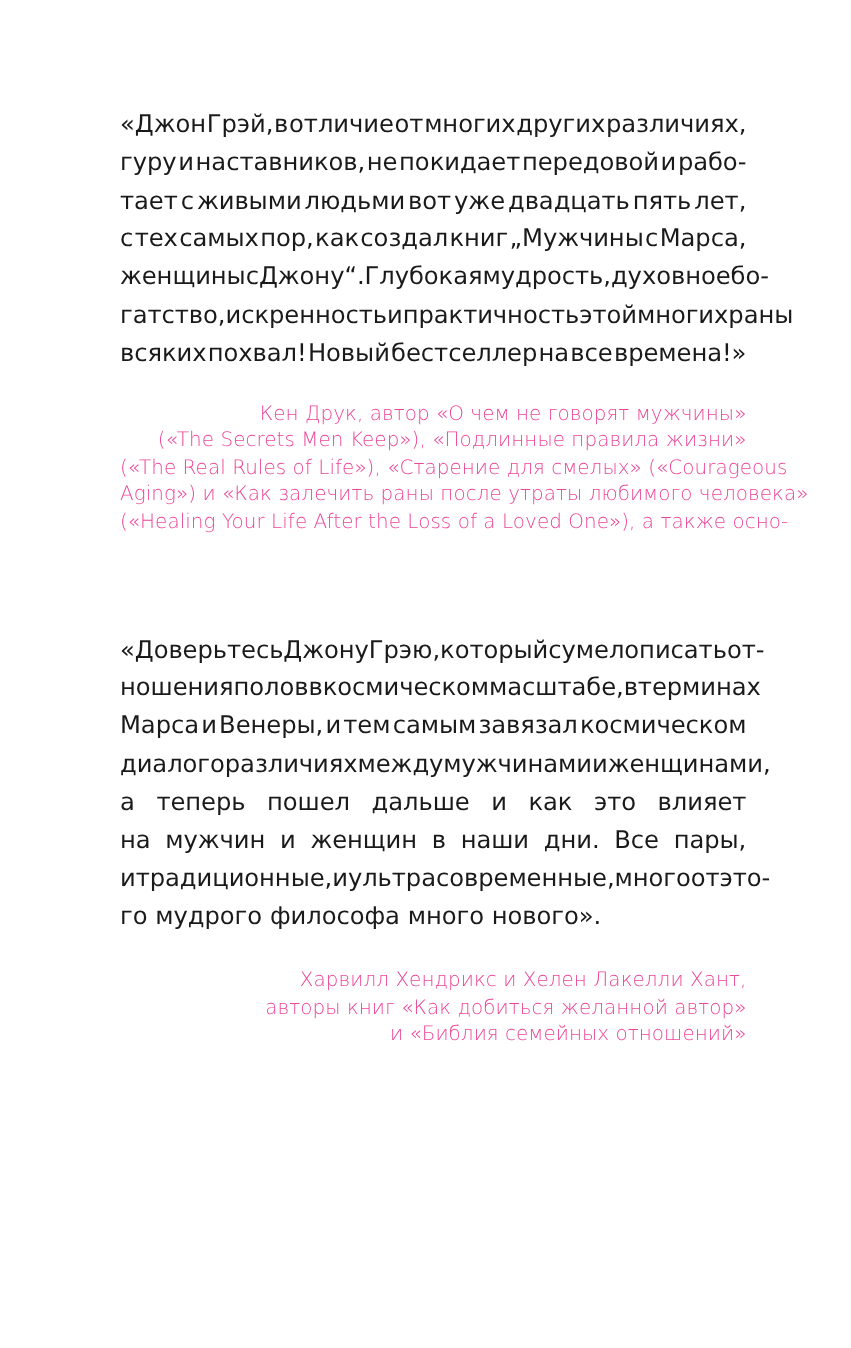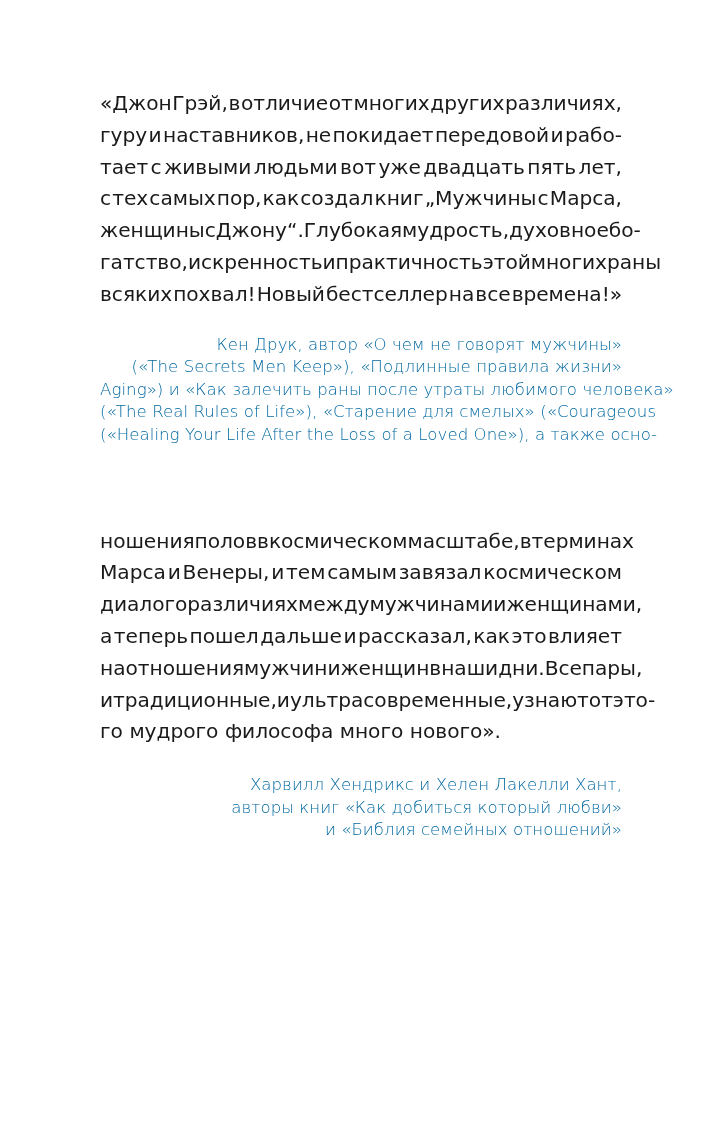--- a/index.html
+++ b/index.html
@@ -69,21 +69,21 @@
   .quote-text .ln.just > span {
     white-space: pre;
   }
 
   
   .attribution {
     margin: 0;
     text-align: right;
     font-size: 16.6px;
     line-height: 22.6px;
-    color: #0369a1;
+    color: #ec4899;
     font-weight: 300;
     letter-spacing: 0.05px;
   }
 
   .attribution .aln {
     display: block;
     white-space: nowrap;
   }
 
   .attr-first {
@@ -169,28 +169,37 @@
             <span>Новый</span>
             <span>бестселлер</span>
             <span>на</span>
             <span>все</span>
             <span>времена!»</span>
           </span>
         </blockquote>
       <div class="attribution attr-first">
           <span class="aln">Кен Друк, автор «О чем не говорят мужчины»</span>
           <span class="aln">(«The Secrets Men Keep»), «Подлинные правила жизни»</span>
+          <span class="aln">(«The Real Rules of Life»), «Старение для смелых» («Courageous</span>
           <span class="aln">Aging») и «Как залечить раны после утраты любимого человека»</span>
-          <span class="aln">(«The Real Rules of Life»), «Старение для смелых» («Courageous</span>
           <span class="aln">(«Healing Your Life After the Loss of a Loved One»), а также осно-</span>
         </div>
     </div>
 
     <div class="quote-block second">
       <blockquote class="quote-text">
+          <span class="ln just">
+            <span>«Доверьтесь</span>
+            <span>Джону</span>
+            <span>Грэю,</span>
+            <span>который</span>
+            <span>сумел</span>
+            <span>описать</span>
+            <span>от-</span>
+          </span>
           <span class="ln just">
             <span>ношения</span>
             <span>полов</span>
             <span>в</span>
             <span>космическом</span>
             <span>масштабе,</span>
             <span>в</span>
             <span>терминах</span>
           </span>
           <span class="ln just">
@@ -211,49 +220,47 @@
             <span>мужчинами</span>
             <span>и</span>
             <span>женщинами,</span>
           </span>
           <span class="ln just">
             <span>а</span>
             <span>теперь</span>
             <span>пошел</span>
             <span>дальше</span>
             <span>и</span>
-            <span>рассказал,</span>
             <span>как</span>
             <span>это</span>
             <span>влияет</span>
           </span>
           <span class="ln just">
             <span>на</span>
-            <span>отношения</span>
             <span>мужчин</span>
             <span>и</span>
             <span>женщин</span>
             <span>в</span>
             <span>наши</span>
             <span>дни.</span>
             <span>Все</span>
             <span>пары,</span>
           </span>
           <span class="ln just">
             <span>и</span>
             <span>традиционные,</span>
             <span>и</span>
             <span>ультрасовременные,</span>
-            <span>узнают</span>
+            <span>много</span>
             <span>от</span>
             <span>это-</span>
           </span>
           <span class="ln">го мудрого философа много нового».</span>
         </blockquote>
       <div class="attribution attr-second">
           <span class="aln">Харвилл Хендрикс и Хелен Лакелли Хант,</span>
-          <span class="aln">авторы книг «Как добиться который любви»</span>
+          <span class="aln">авторы книг «Как добиться желанной автор»</span>
           <span class="aln">и «Библия семейных отношений»</span>
         </div>
     </div>
 
   </div>
 </div>
 
 </body></html>

